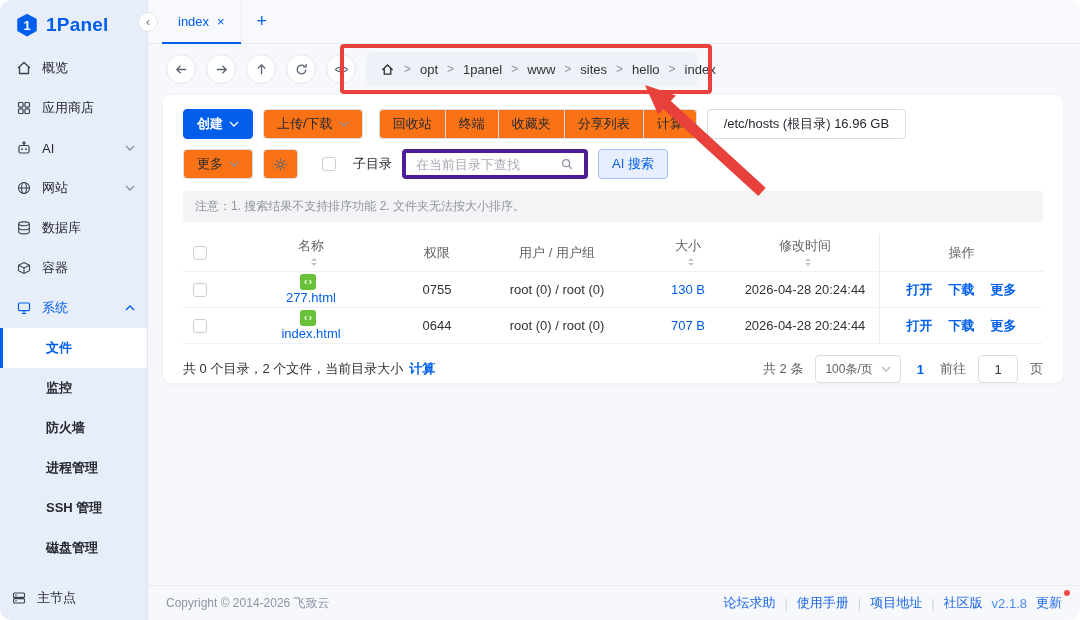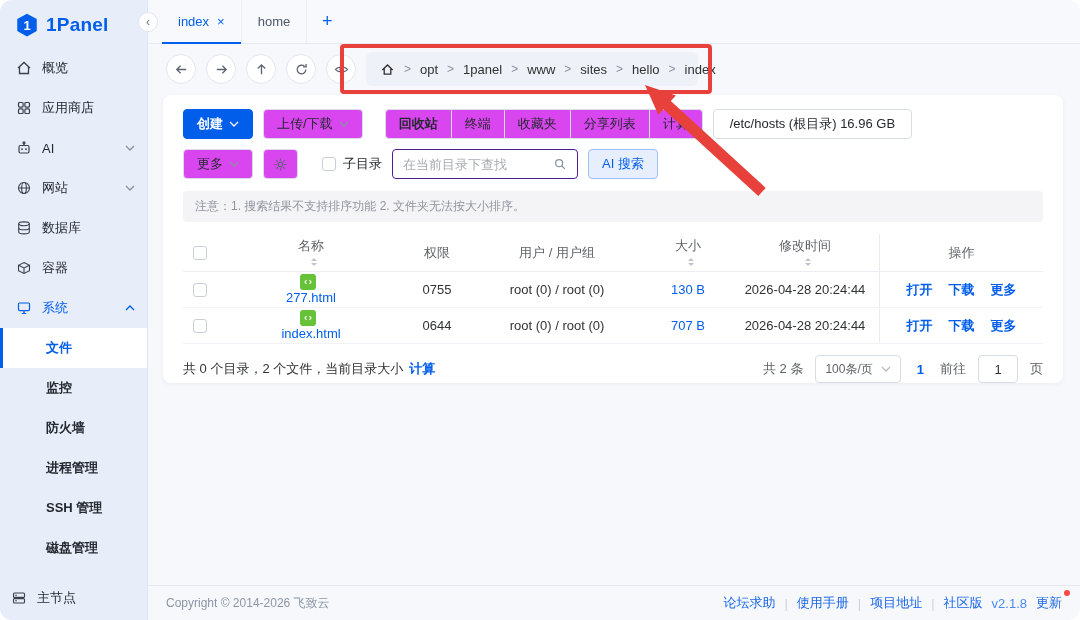--- a/index.html
+++ b/index.html
@@ -38,33 +38,33 @@
   .nav-btn svg { width:15px; height:15px; }
   .crumbbar { height:34px; width:332px; background:#eef1f7; border-radius:6px; display:flex; align-items:center; gap:9px; padding:0 14px; font-size:13px; color:#303133; }
   .crumb-seg { cursor:pointer; }
   .crumb-sep { color:#8a919f; font-size:12px; }
   .crumb-home { display:inline-flex; width:15px; height:15px; cursor:pointer; }
 
   
   .card { position:absolute; left:15px; right:17px; top:95px; height:288px; background:#fff; border-radius:8px; box-shadow:0 1px 4px rgba(30,50,90,.06); padding:14px 20px 0; }
   .row1, .row2 { display:flex; align-items:center; gap:10px; }
   .row2 { margin-top:10px; }
-  .btn { height:30px; padding:0 13px; border:1px solid #d8dce5; border-radius:4px; background:#d946ef; font-size:13px; color:#24292f; display:inline-flex; align-items:center; gap:6px; cursor:pointer; white-space:nowrap; }
+  .btn { height:30px; padding:0 13px; border:1px solid #d8dce5; border-radius:4px; background:#f97316; font-size:13px; color:#24292f; display:inline-flex; align-items:center; gap:6px; cursor:pointer; white-space:nowrap; }
   .btn-primary { background:#005eeb; border-color:#005eeb; color:#fff; font-weight:bold; }
   .btn-ai { background:#e7effe; border-color:#9fc0fa; color:#005eeb; }
   .btn-icon { padding:0 9px; color:#5b6472; }
   .btn-group { display:inline-flex; }
   .btn-group .btn { border-radius:0; margin-left:-1px; }
-  .btn-group .btn:first-child { border-radius:4px 0 0 4px; margin-left:12px;font-weight:bold; }
+  .btn-group .btn:first-child { border-radius:4px 0 0 4px; margin-left:6px; }
   .btn-group .btn:last-child { border-radius:0 4px 4px 0; }
   .path-box { height:30px; border:1px solid #d8dce5; border-radius:4px; display:flex; align-items:center; padding:0 16px; font-size:13px; color:#24292f; white-space:nowrap; }
   .chev-svg { width:10px; height:6px; display:inline-block; }
   .cb { width:14px; height:14px; border:1px solid #c9ced8; border-radius:3px; background:#fff; display:inline-block; flex:none; cursor:pointer; }
-  .subdir { display:inline-flex; align-items:center; gap:7px; font-size:13px; color:#24292f; margin-left:14px; cursor:pointer; }
-  .search { height:30px; width:186px; border:1px solid #4c1d95; border-radius:4px; display:flex; align-items:center; gap:6px; padding:0 10px; background:#fff; }
+  .subdir { display:inline-flex; align-items:center; gap:17px; font-size:13px; color:#24292f; margin-left:14px; cursor:pointer; }
+  .search { height:30px; width:186px; border:4px solid #4c1d95; border-radius:4px; display:flex; align-items:center; gap:6px; padding:0 10px; background:#fff; }
   .search input { border:none; outline:none; flex:1; min-width:0; font-size:13px; color:#303133; background:transparent; }
   .search input::placeholder { color:#a8abb2; }
   .search .sicon { width:14px; height:14px; color:#8a919f; display:inline-flex; cursor:pointer; }
 
   .notice { margin-top:12px; background:#f4f4f6; border-radius:4px; padding:7px 12px; font-size:12px; color:#8f949e; }
 
   .table { margin-top:12px; }
   .t-head, .t-row { display:grid; grid-template-columns:34px 188px 64px 176px 86px 148px 1fr; align-items:center; font-size:13px; }
   .t-head { height:38px; color:#606266; border-bottom:1px solid #eceef3; }
   .t-row { height:36px; color:#303133; border-bottom:1px solid #f0f2f6; }
@@ -244,23 +244,20 @@
     </div>
   </aside>
   <div class="collapse-btn">‹</div>
 
   <div class="main">
 
     <div class="tabbar">
       <div class="tab active">
         <span>index</span>
         <span class="tab-close">×</span>
-      </div>
-      <div class="tab">
-        <span>home</span>
       </div>
       <div class="tab-add">+</div>
     </div>
 
     <div class="toolbar">
       <div class="nav-btn">
           <svg viewBox="0 0 16 16">
             <path d="M13 8 H3 M7 4 L3 8 L7 12" fill="none" stroke="currentColor" stroke-width="1.4"></path>
           </svg>
         </div>

